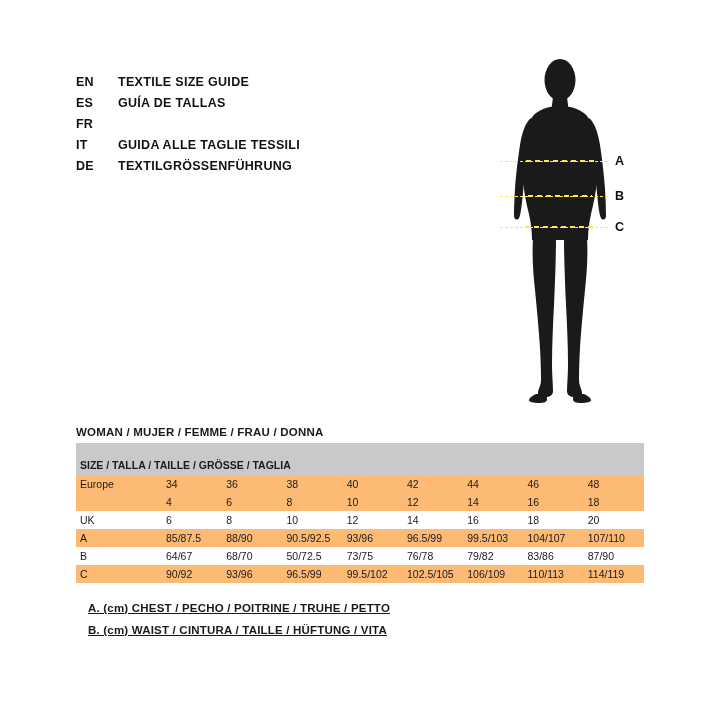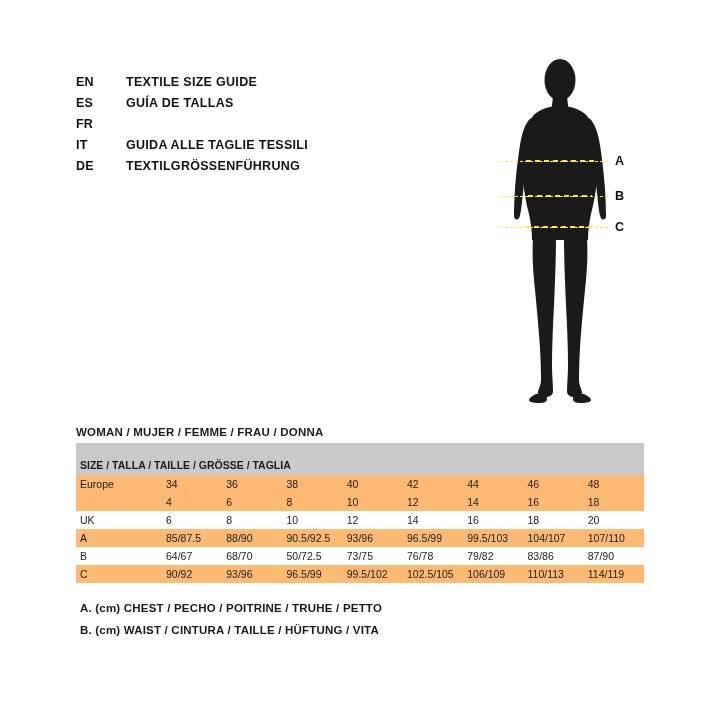--- a/index.html
+++ b/index.html
@@ -39,21 +39,20 @@
     font-weight: bold;
     letter-spacing: 0.2px;
     color: #111;
   }
   .title-text {
     font-size: 12.5px;
     font-weight: bold;
     letter-spacing: 0.3px;
     color: #111;
     white-space: nowrap;
-    margin-left: 8px;
   }
 
   
   .figure-wrap {
     position: absolute;
     left: 470px;
     top: 50px;
     width: 180px;
     height: 380px;
   }
@@ -118,23 +117,24 @@
     padding-bottom: 4px;
   }
   tr.row-shade td { background: #fdba74; }
   tr.row-plain td { background: #ffffff; }
   col.c-label { width: 86px; }
   col.c-val { width: 60.25px; }
 
   
   .legend {
     position: absolute;
-    left: 80px;
+    left: 88px;
     top: 602px;
     width: 500px;
+    text-decoration: underline;
   }
   .legend-line {
     font-size: 11.5px;
     font-weight: bold;
     color: #1a1a1a;
     letter-spacing: 0.2px;
     margin-bottom: 9px;
     line-height: 1.1;
   }
 </style>

